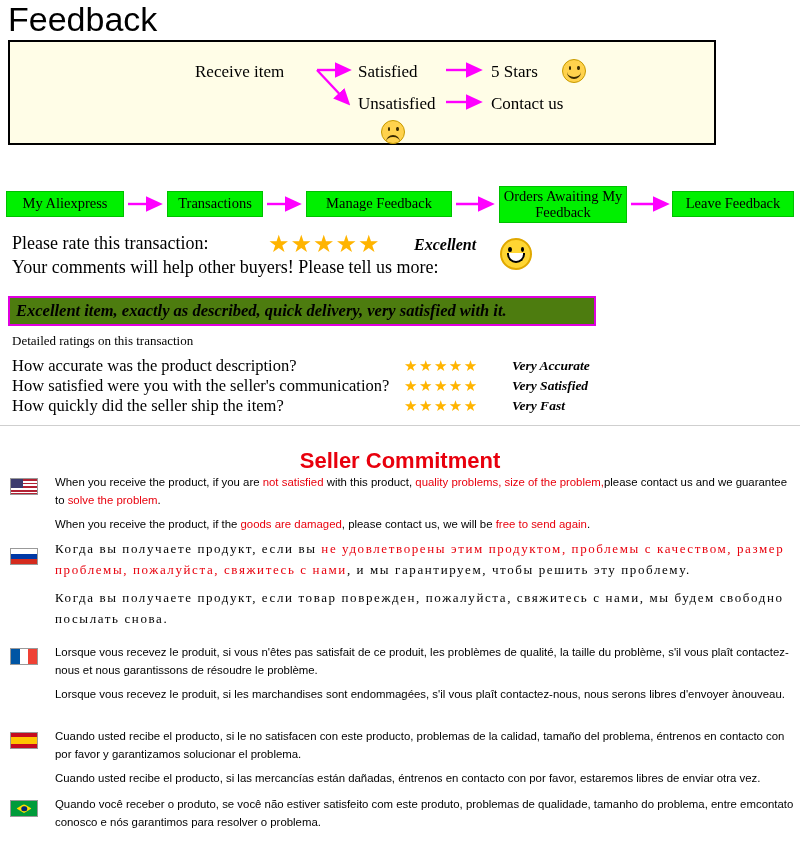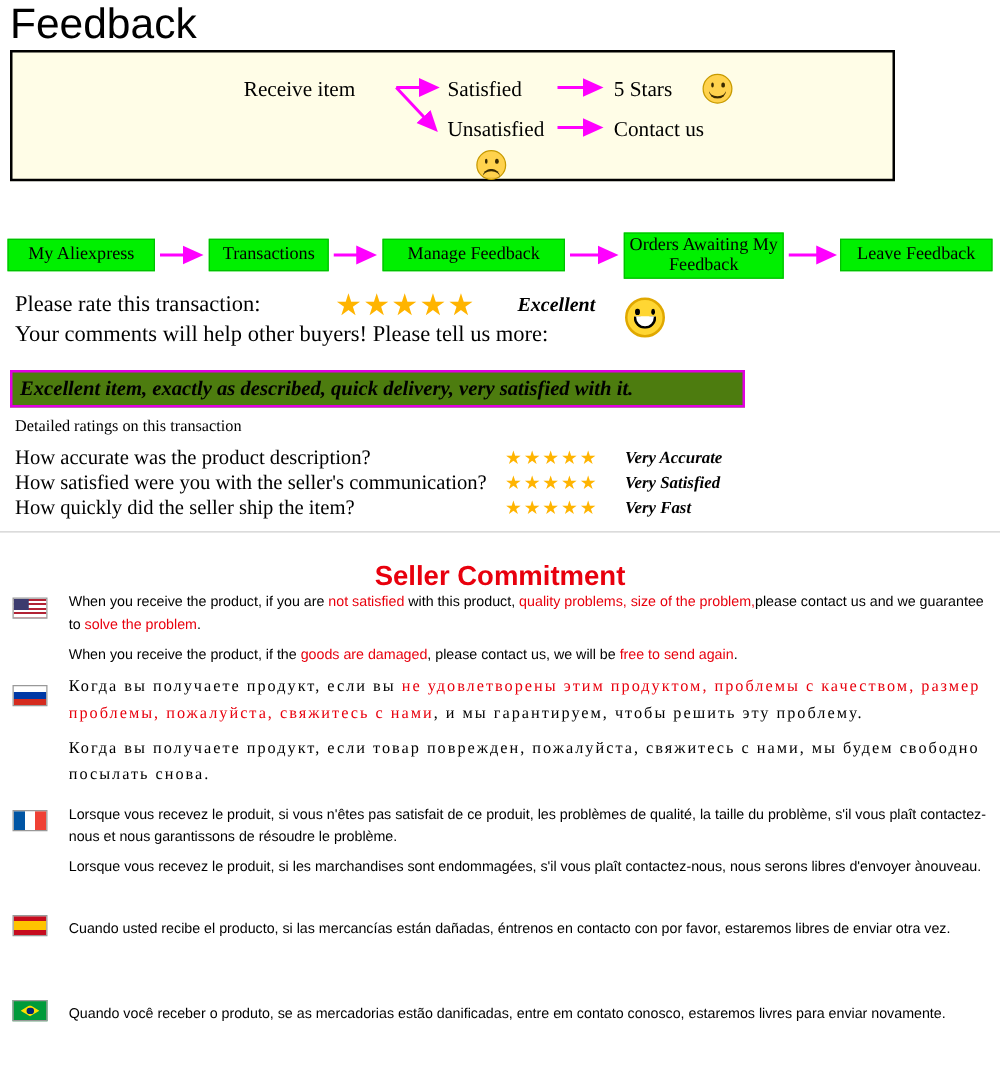--- a/index.html
+++ b/index.html
@@ -82,21 +82,21 @@
 
   .detail-head{position:absolute;left:12px;top:333px;font-size:13px;color:#000;}
   .q{position:absolute;left:12px;font-size:16.5px;color:#000;white-space:nowrap;}
   .q1{top:356px;}
   .q2{top:376px;}
   .q3{top:396px;}
   .stars-sm{position:absolute;left:404px;color:#ffb400;font-size:15px;letter-spacing:1.5px;font-family:"DejaVu Sans", sans-serif;}
   .s1{top:357px;}
   .s2{top:377px;}
   .s3{top:397px;}
-  .rv{position:absolute;left:500px;font-size:13.5px;font-weight:bold;font-style:italic;color:#000;}
+  .rv{position:absolute;left:512px;font-size:13.5px;font-weight:bold;font-style:italic;color:#000;}
   .r1{top:358px;}
   .r2{top:378px;}
   .r3{top:398px;}
 
   .divider{position:absolute;left:0;top:425px;width:800px;height:1px;background:#cfcfcf;}
 
   
   .sc-title{
     position:absolute;left:0;right:0;top:448px;text-align:center;
     font-family:"Liberation Sans", sans-serif;font-size:22px;font-weight:bold;color:#e8000d;
@@ -247,24 +247,25 @@
   </div>
 
   <div class="flag flag-fr" style="left:10px;top:648px;"></div>
   <div class="block" style="left:44px;top:644px;width:744px;">
     <div>Lorsque vous recevez le produit, si vous n'êtes pas satisfait de ce produit, les problèmes de qualité, la taille du problème, s'il vous plaît contactez-nous et nous garantissons de résoudre le problème.</div>
     <div style="margin-top:7px;">Lorsque vous recevez le produit, si les marchandises sont endommagées, s'il vous plaît contactez-nous, nous serons libres d'envoyer ànouveau.</div>
   </div>
 
   <div class="flag flag-es" style="left:10px;top:732px;"></div>
   <div class="block" style="left:44px;top:728px;width:744px;">
+    <div>Cuando usted recibe el producto, si le no satisfacen con este producto, problemas de la calidad, tamaño del problema, éntrenos en contacto con por favor y garantizamos solucionar el problema.</div>
     <div style="margin-top:7px;">Cuando usted recibe el producto, si las mercancías están dañadas, éntrenos en contacto con por favor, estaremos libres de enviar otra vez.</div>
   </div>
 
   <div class="flag flag-br" style="left:10px;top:800px;">
     <span class="rhomb"></span>
       <span class="globe"></span>
   </div>
   <div class="block" style="left:44px;top:796px;width:744px;">
-    <div style="margin-top:7px;">Quando você receber o produto, se as mercadorias estão danificadas, entre em contato conosco, estaremos livres para enviar novamente.</div>
+    <div>Quando você receber o produto, se você não estiver satisfeito com este produto, problemas de qualidade, tamanho do problema, entre emcontato conosco e nós garantimos para resolver o problema.</div>
   </div>
 
 </div>
 
 </body></html>

